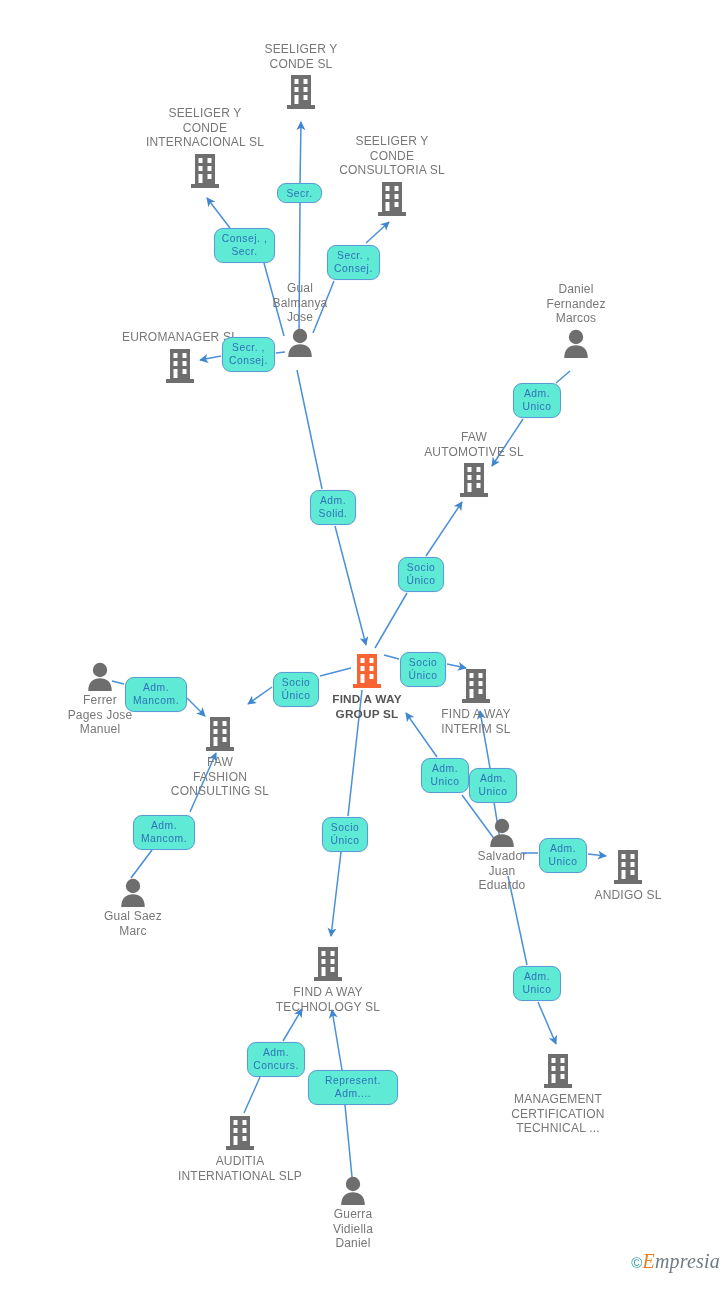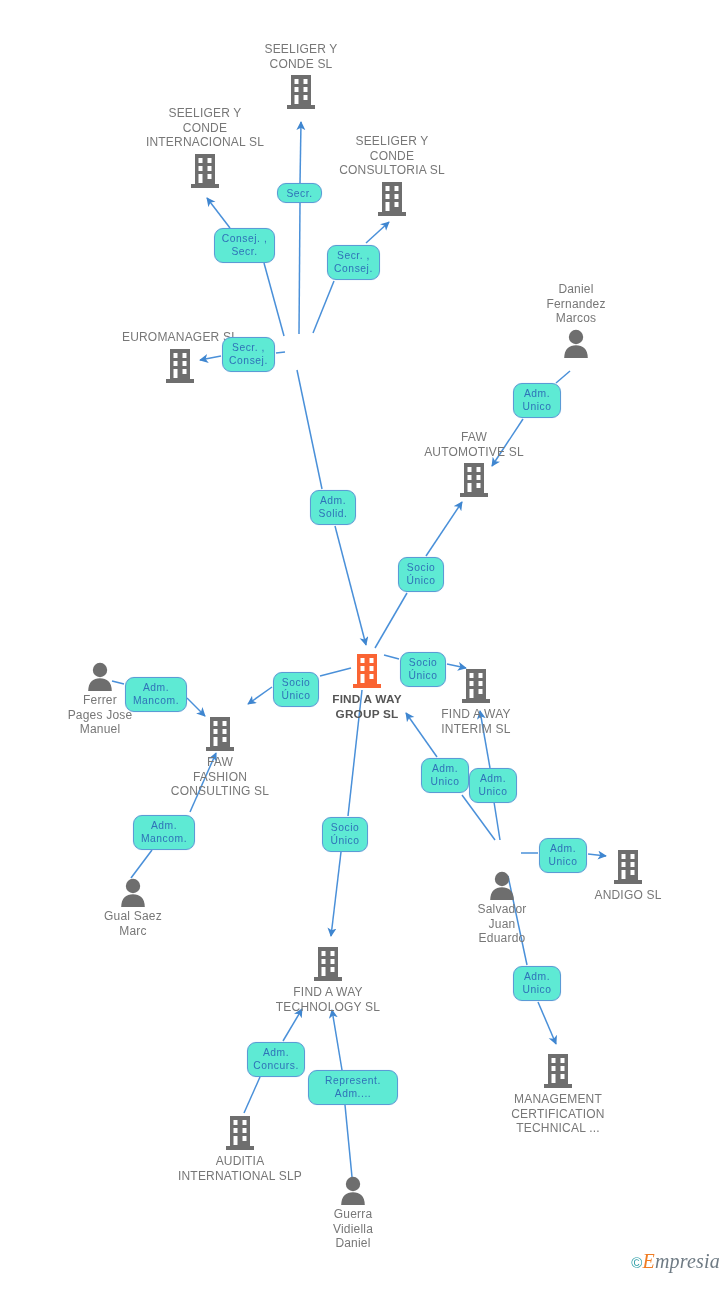--- a/index.html
+++ b/index.html
@@ -189,20 +189,29 @@
       <rect x="2" y="32" width="28" height="4" fill="#6e6e6e"></rect>
       <rect x="9.5" y="6" width="4" height="5" fill="#fff"></rect>
         <rect x="18.5" y="6" width="4" height="5" fill="#fff"></rect>
       <rect x="9.5" y="14" width="4" height="5" fill="#fff"></rect>
         <rect x="18.5" y="14" width="4" height="5" fill="#fff"></rect>
       <rect x="9.5" y="22" width="4" height="9" fill="#fff"></rect>
         <rect x="18.5" y="22" width="4" height="5" fill="#fff"></rect>
     </svg>
   </div>
 
+  <div class="node person above" style="left:300px; top:281px;">
+    <span class="cap">Gual
+Balmanya
+Jose</span>
+    <svg class="glyph" width="30" height="30" viewBox="0 0 30 30">
+      <circle cx="15" cy="9" r="7.2" fill="#6e6e6e"></circle>
+      <path d="M3.2,30 C3.2,21 8.2,17.2 15,17.2 C21.8,17.2 26.8,21 26.8,30 Z" fill="#6e6e6e"></path>
+    </svg>
+  </div>
 
   <div class="node company above" style="left:180px; top:330px;">
     <span class="cap">EUROMANAGER SL</span>
     <svg class="glyph" width="32" height="38" viewBox="0 0 32 38">
       <rect x="6" y="2" width="20" height="30" fill="#6e6e6e"></rect>
       <rect x="2" y="32" width="28" height="4" fill="#6e6e6e"></rect>
       <rect x="9.5" y="6" width="4" height="5" fill="#fff"></rect>
         <rect x="18.5" y="6" width="4" height="5" fill="#fff"></rect>
       <rect x="9.5" y="14" width="4" height="5" fill="#fff"></rect>
         <rect x="18.5" y="14" width="4" height="5" fill="#fff"></rect>
@@ -294,21 +303,21 @@
 
   <div class="node person below" style="left:133px; top:877px;">
     <svg class="glyph" width="30" height="30" viewBox="0 0 30 30">
       <circle cx="15" cy="9" r="7.2" fill="#6e6e6e"></circle>
       <path d="M3.2,30 C3.2,21 8.2,17.2 15,17.2 C21.8,17.2 26.8,21 26.8,30 Z" fill="#6e6e6e"></path>
     </svg>
     <span class="cap">Gual Saez
 Marc</span>
   </div>
 
-  <div class="node person below" style="left:502px; top:870px;text-align:center;">
+  <div class="node person below" style="left:502px; top:817px;text-align:center;">
     <svg class="glyph" width="30" height="30" viewBox="0 0 30 30">
       <circle cx="15" cy="9" r="7.2" fill="#6e6e6e"></circle>
       <path d="M3.2,30 C3.2,21 8.2,17.2 15,17.2 C21.8,17.2 26.8,21 26.8,30 Z" fill="#6e6e6e"></path>
     </svg>
     <span class="cap">Salvador
 Juan
 Eduardo</span>
   </div>
 
   <div class="node company below" style="left:628px; top:848px;">

